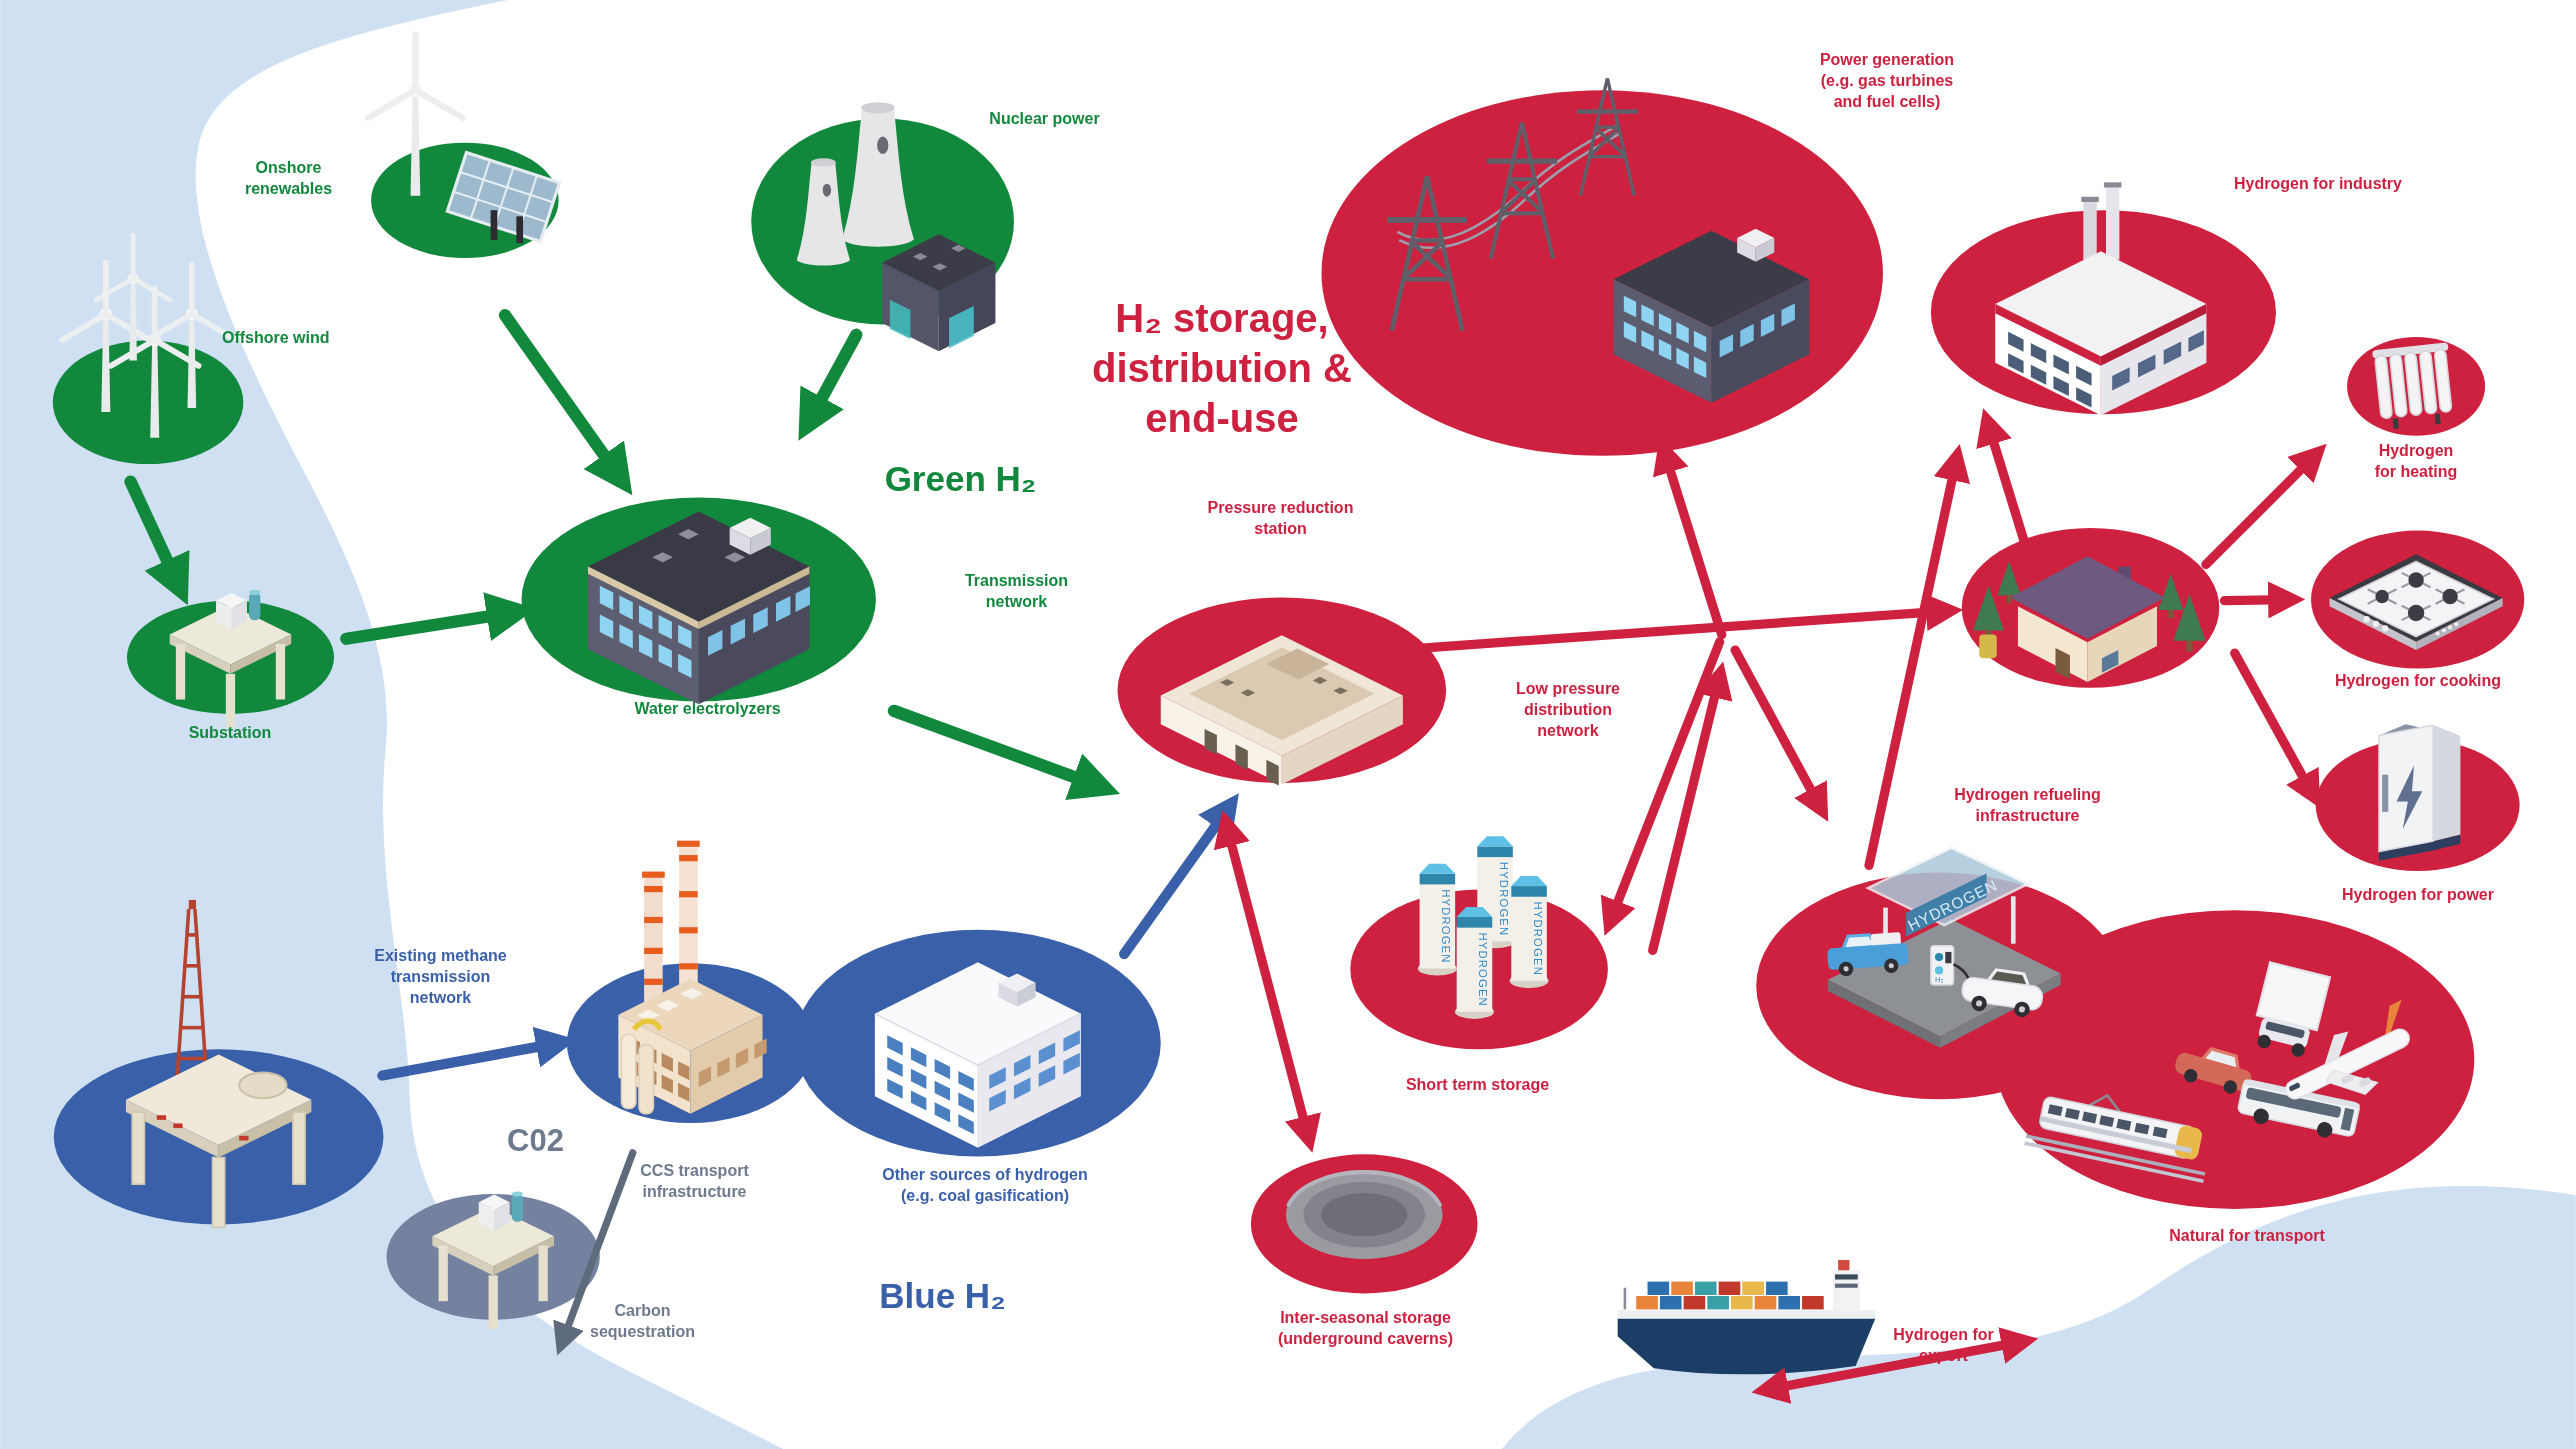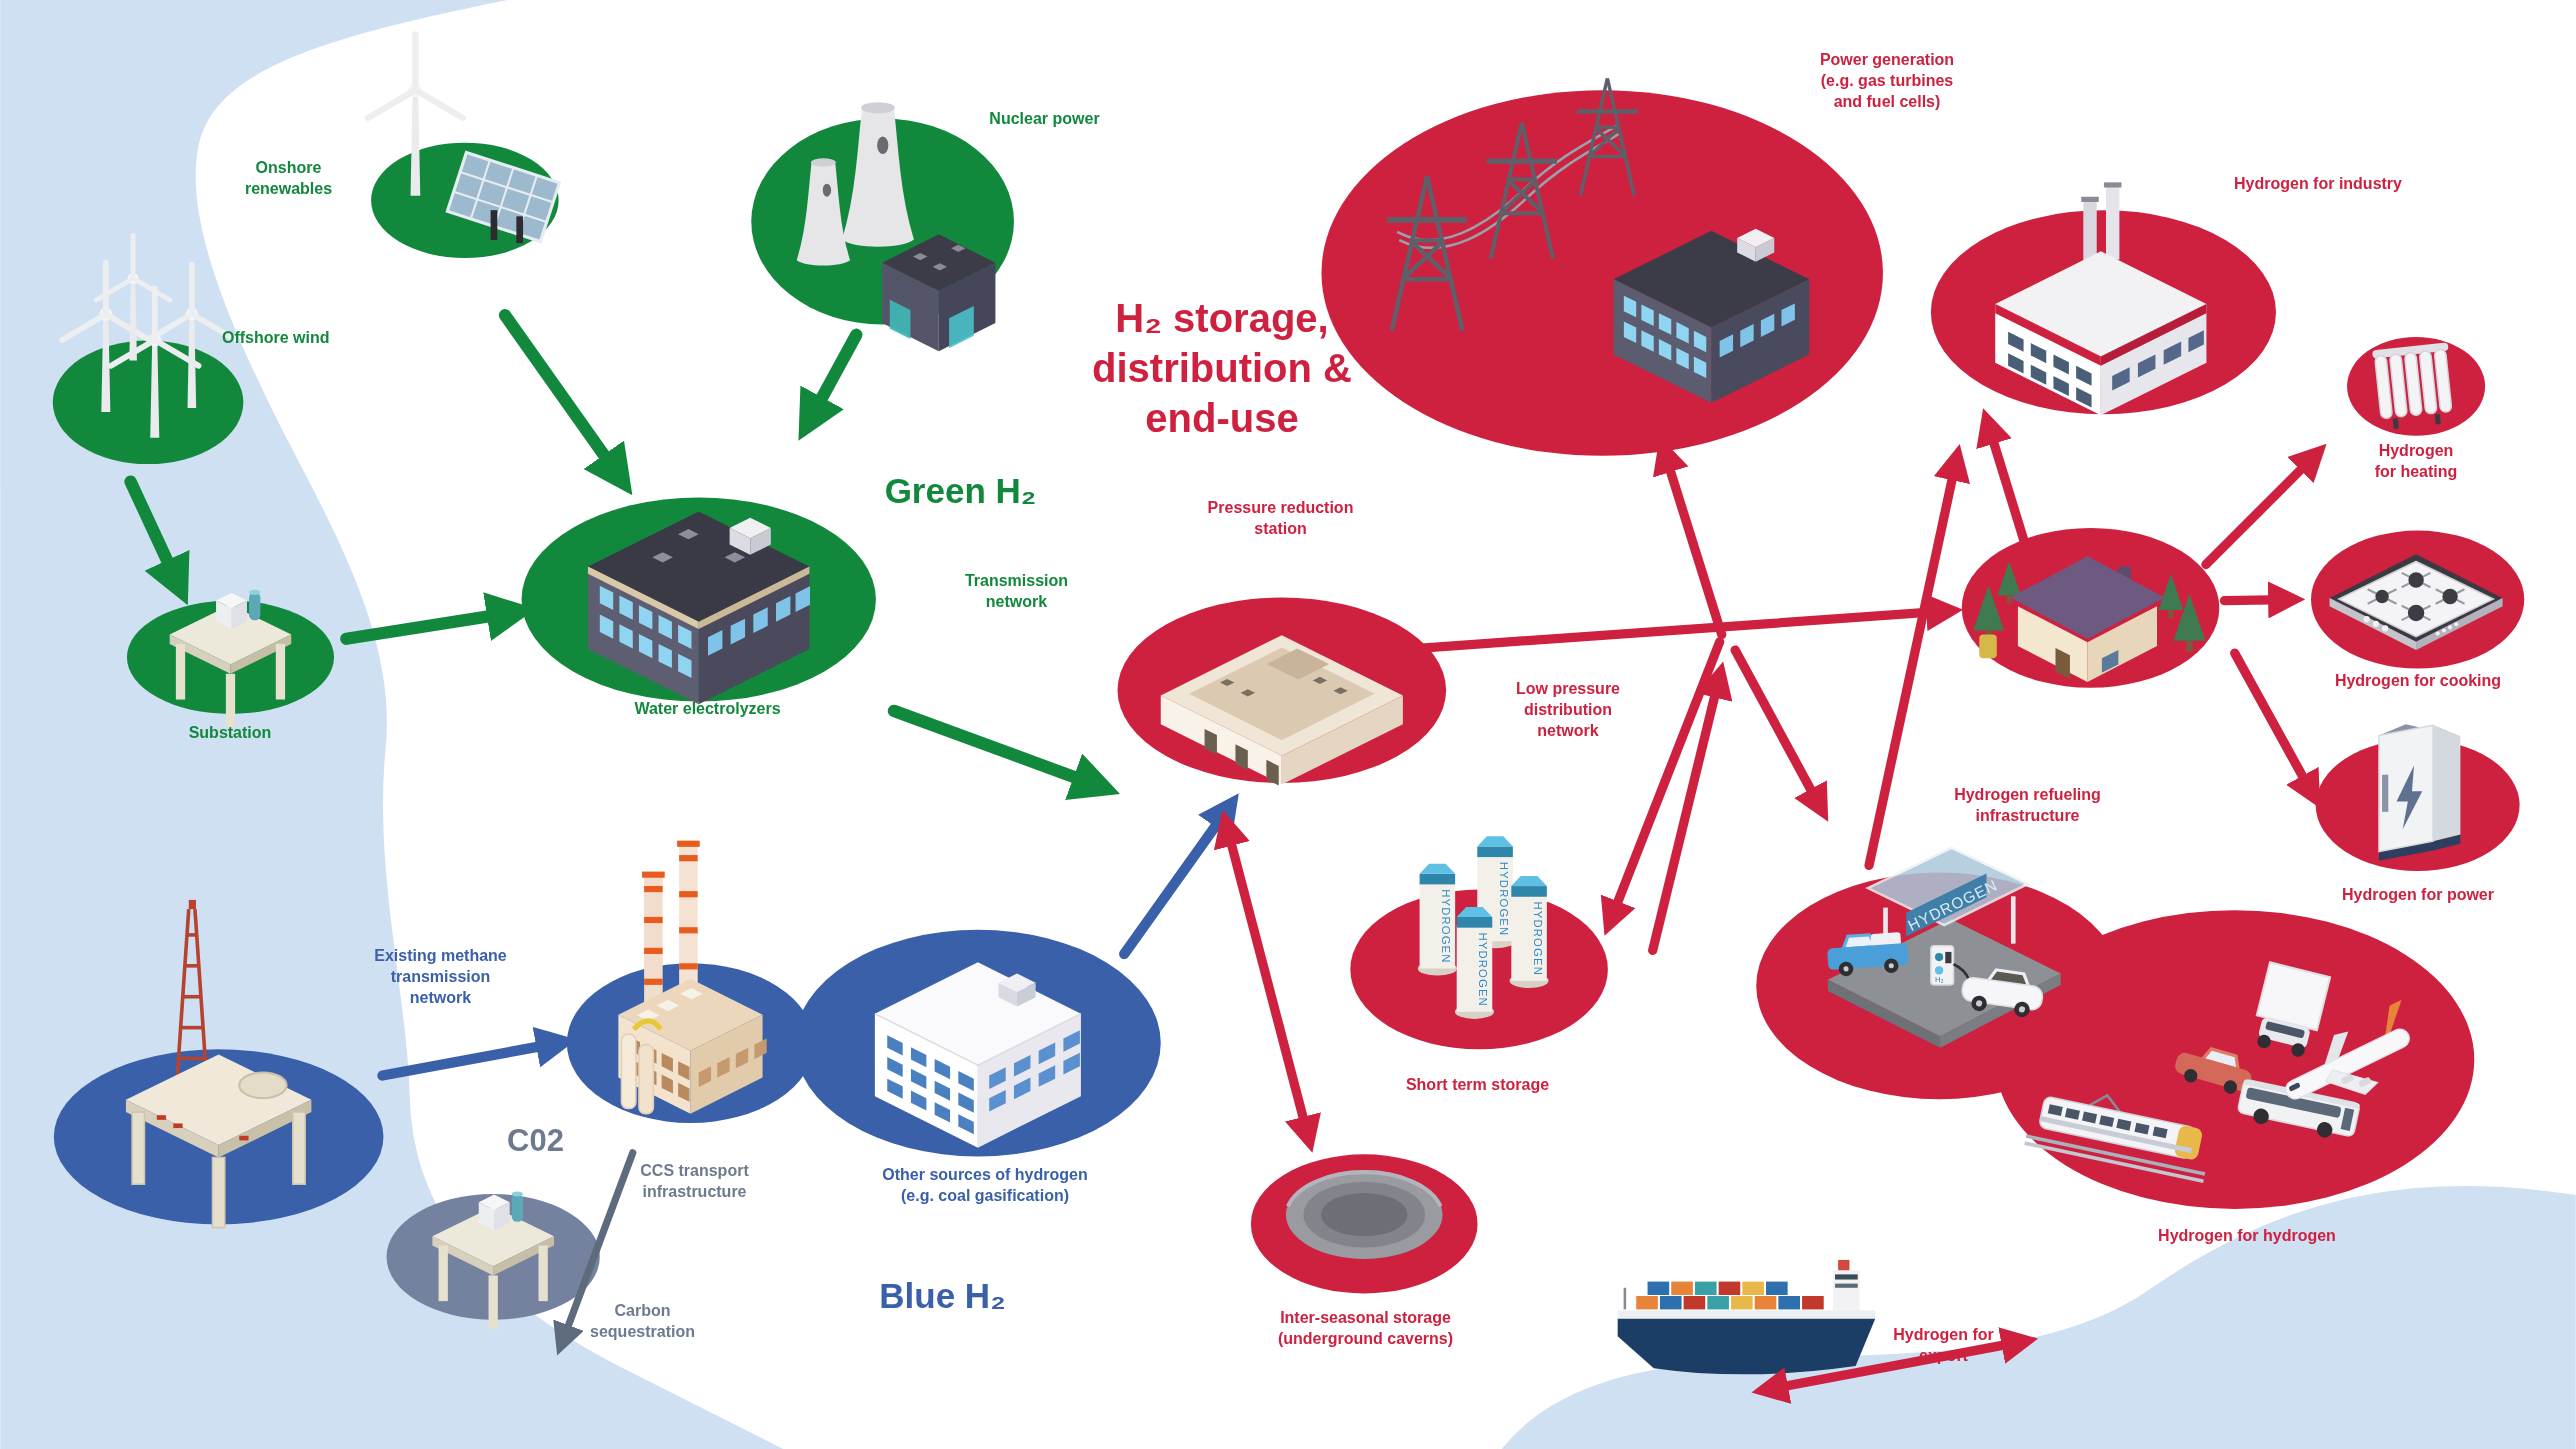--- a/index.html
+++ b/index.html
@@ -608,21 +608,21 @@
     </g>
   </g>
 </svg>
 
 <div class="lbl g" style="left:144px;top:158px;width:289px;">Onshore
 renewables</div>
 <div class="lbl g left" style="left:222px;top:328px;width:319px;">Offshore wind</div>
 <div class="lbl g" style="left:890px;top:109px;width:309px;">Nuclear power</div>
 <div class="lbl g" style="left:101px;top:723px;width:258px;">Substation</div>
 <div class="lbl g" style="left:527px;top:699px;width:361px;">Water electrolyzers</div>
-<div class="lbl g h-side" style="left:806px;top:468px;width:309px;">Green H₂</div>
+<div class="lbl g h-side" style="left:806px;top:456px;width:309px;">Green H₂</div>
 <div class="lbl g" style="left:862px;top:571px;width:309px;">Transmission
 network</div>
 
 <div class="lbl r" style="left:1100px;top:498px;width:361px;">Pressure reduction
 station</div>
 <div class="lbl r h-main" style="left:1016px;top:293px;width:412px;">H₂ storage,
 distribution &amp;
 end-use</div>
 <div class="lbl r" style="left:1681px;top:50px;width:412px;">Power generation
 (e.g. gas turbines
@@ -631,21 +631,21 @@
 <div class="lbl r" style="left:2287px;top:441px;width:258px;">Hydrogen
 for heating</div>
 <div class="lbl r" style="left:2212px;top:671px;width:412px;">Hydrogen for cooking</div>
 <div class="lbl r" style="left:2212px;top:885px;width:412px;">Hydrogen for power</div>
 <div class="lbl r" style="left:1439px;top:679px;width:258px;">Low pressure
 distribution
 network</div>
 <div class="lbl r" style="left:1297px;top:1075px;width:361px;">Short term storage</div>
 <div class="lbl r" style="left:1847px;top:785px;width:361px;">Hydrogen refueling
 infrastructure</div>
-<div class="lbl r" style="left:2041px;top:1226px;width:412px;">Hydrogen for hydrogen</div>
+<div class="lbl r" style="left:2041px;top:1226px;width:412px;">Natural for transport</div>
 <div class="lbl r" style="left:1180px;top:1308px;width:371px;">Inter-seasonal storage
 (underground caverns)</div>
 <div class="lbl r" style="left:1789px;top:1325px;width:309px;">Hydrogen for
 export</div>
 
 <div class="lbl b" style="left:281px;top:946px;width:319px;">Existing methane
 transmission
 network</div>
 <div class="lbl b" style="left:774px;top:1165px;width:422px;">Other sources of hydrogen
 (e.g. coal gasification)</div>

